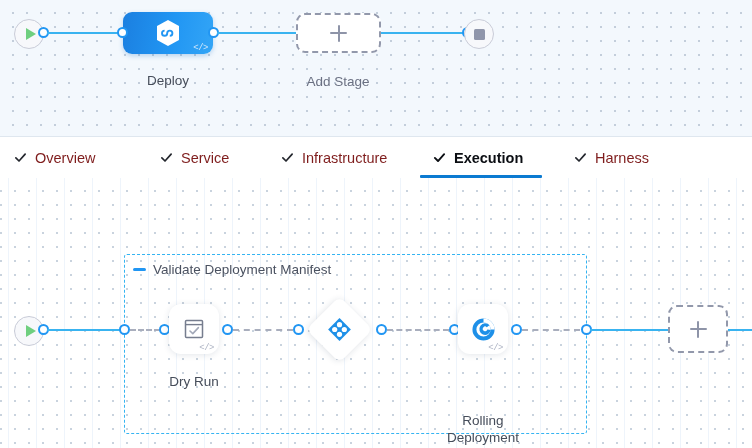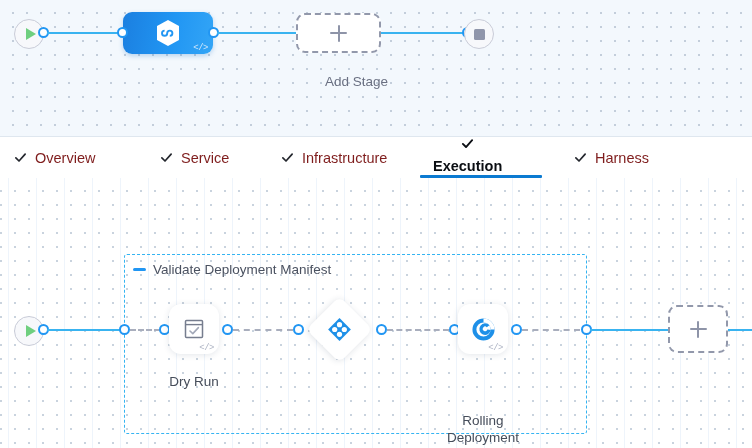--- a/index.html
+++ b/index.html
@@ -160,28 +160,29 @@
       <svg class="hexicon" viewBox="0 0 26 28">
         <path d="M13 1 L24 7 L24 21 L13 27 L2 21 L2 7 Z" fill="#ffffff"></path>
         <g fill="none" stroke="#2196f3" stroke-width="1.9" stroke-linecap="round">
           <path d="M9.6 11.6 a2.6 2.6 0 1 0 2.6 2.6 a2.6 2.6 0 1 1 2.6 2.6 a2.6 2.6 0 1 0 -2.6 -2.6 a2.6 2.6 0 1 1 -2.6 -2.6 z"></path>
         </g>
       </svg>
       <span class="code-badge">&lt;/&gt;</span>
     </div>
     <div class="dot-ring" style="left:117px; top:27px;"></div>
     <div class="dot-ring" style="left:208px; top:27px;"></div>
+    <div class="node-label" style="left:103px; top:72px; width:130px;">Deploy</div>
 
     <div class="wire" style="left:217px; top:32px; width:80px;"></div>
 
     <div class="add-box" style="left:296px; top:13px; width:85px; height:40px;">
       <span class="plus-h"></span>
       <span class="plus-v"></span>
     </div>
-    <div class="node-label muted" style="left:288px; top:73px; width:100px;text-align:right;">Add Stage</div>
+    <div class="node-label muted" style="left:288px; top:73px; width:100px;">Add Stage</div>
 
     <div class="wire" style="left:381px; top:32px; width:87px;"></div>
     <div class="dot-ring" style="left:462px; top:27px;"></div>
     <div class="endcap" style="left:464px; top:19px;">
       <div class="stop-sq"></div>
     </div>
   </div>
 
   <div class="tabbar">
 
@@ -199,21 +200,21 @@
       <span>Service</span>
     </div>
 
     <div class="tab" style="left:281px;">
       <svg class="check" viewBox="0 0 14 14">
         <path d="M2 7.4 L5.4 10.8 L12 3.4" fill="none" stroke="#23262d" stroke-width="1.8" stroke-linecap="round" stroke-linejoin="round"></path>
       </svg>
       <span>Infrastructure</span>
     </div>
 
-    <div class="tab active" style="left:433px;flex-direction:column;">
+    <div class="tab active" style="left:433px;">
       <svg class="check" viewBox="0 0 14 14">
         <path d="M2 7.4 L5.4 10.8 L12 3.4" fill="none" stroke="#0b0e13" stroke-width="2" stroke-linecap="round" stroke-linejoin="round"></path>
       </svg>
       <span>Execution</span>
     </div>
 
     <div class="tab" style="left:574px;">
       <svg class="check" viewBox="0 0 14 14">
         <path d="M2 7.4 L5.4 10.8 L12 3.4" fill="none" stroke="#23262d" stroke-width="1.8" stroke-linecap="round" stroke-linejoin="round"></path>
       </svg>

